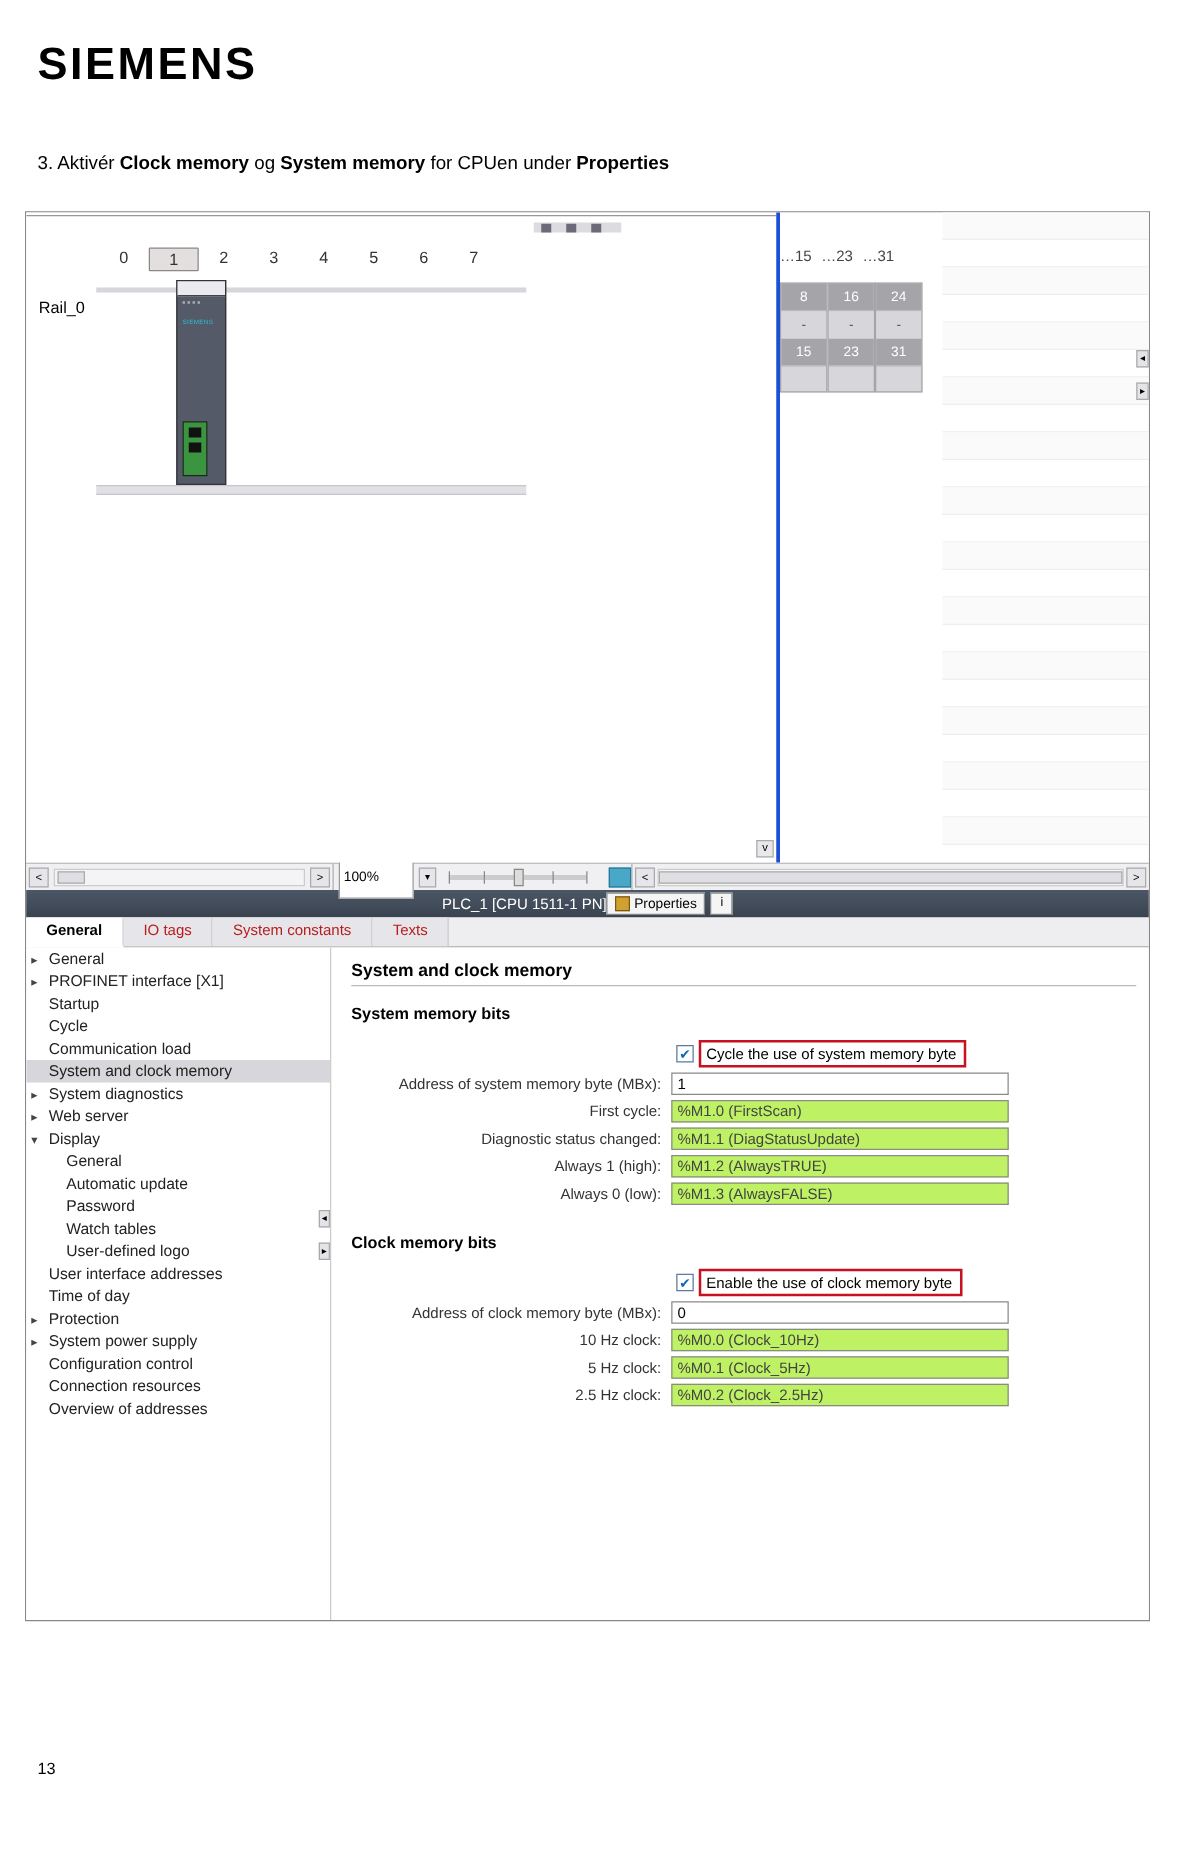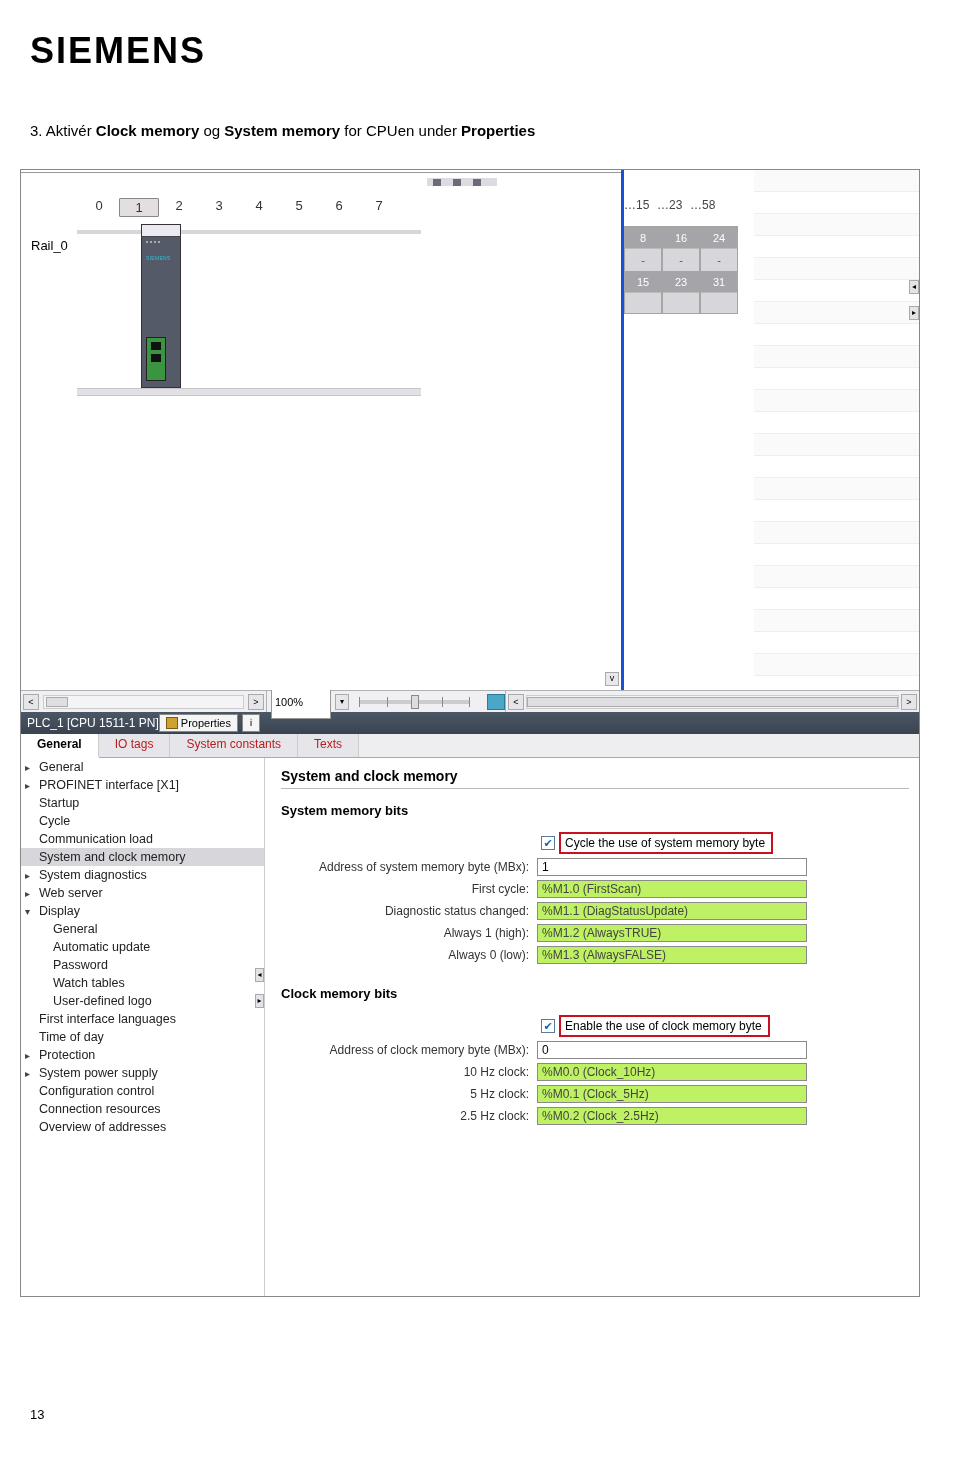--- a/index.html
+++ b/index.html
@@ -66,21 +66,21 @@
   .zoom-slider { width:110px; height:4px; background:#ccc; margin:0 10px; position:relative;}
   .zoom-slider .tick { position:absolute; top:-3px; width:1px; height:10px; background:#888;}
   .zoom-slider .knob { position:absolute; top:-5px; left:52px; width:8px; height:14px; background:#ddd; border:1px solid #888;}
   .zoom-restore { width:18px; height:16px; background:#49a7c7; border:1px solid #2a7a97; margin-left:8px;}
   .zoom-right-scroll { flex:1; display:flex; align-items:center; border-left:1px solid #b0b0b5; height:100%; padding:0 2px;}
   .zoom-right-scroll .btn { width:16px; height:16px; background:#e6e6ea; border:1px solid #aaa; text-align:center; font-size:9px; line-height:14px;}
   .zoom-right-scroll .track { flex:1; height:14px; background:#f4f4f7; border:1px solid #ccc; margin:0 2px; position:relative;}
   .zoom-right-scroll .thumb { position:absolute; left:0; top:1px; right:0; height:10px; background:#dedee3; border:1px solid #aaa;}
   
   
-  .inspector-title { height: 22px; background: linear-gradient(#4b5766,#3a4350); color:#fff; display:flex; align-items:center; padding:0 6px; font-size:12px; justify-content:flex-start;}
+  .inspector-title { height: 22px; background: linear-gradient(#4b5766,#3a4350); color:#fff; display:flex; align-items:center; padding:0 6px; font-size:12px; justify-content:center;}
   .inspector-title .right { display:flex; align-items:center; gap:4px; }
   .inspector-title .right .tab { background:#f5f5f5; color:#000; height:18px; padding:1px 6px; border:1px solid #888; display:flex; align-items:center; gap:3px; font-size:11px;}
   .inspector-title .right .tab .ico { width:12px; height:12px; background:#d0a030; border:1px solid #7a5a10;}
   .inspector-title .right .btn { width:18px; height:18px; background:#f5f5f5; border:1px solid #888; font-size:10px; text-align:center; line-height:16px; color:#000;}
   
   
   .tabs { display:flex; background:#eeeef1; height:24px; border-bottom:1px solid #aaa;}
   .tabs .tab { padding:3px 16px; font-size:12px; color:#b91c1c; border-right:1px solid #ccc; background:#e6e6ea;}
   .tabs .tab.active { background:#fff; color:#000; font-weight:bold; border-bottom:2px solid #fff; margin-bottom:-1px;}
   
@@ -156,21 +156,21 @@
               <div class="port"></div>
             </div>
         </div>
         <div class="rack-vscroll-end">v</div>
       </div>
 
       <div class="rack-side">
         <div class="slot-side">
           <div>…15</div>
           <div>…23</div>
-          <div>…58</div>
+          <div>…31</div>
         </div>
         <div class="side-panel-box">
           <div class="row">8</div>
           <div class="rowl">-</div>
           <div class="row">15</div>
         </div>
         <div class="side-panel-box side-col2">
           <div class="row">16</div>
           <div class="rowl">-</div>
           <div class="row">23</div>
@@ -266,21 +266,21 @@
             <li><span>Communication load</span></li>
             <li class="selected"><span>System and clock memory</span></li>
             <li><span class="arrow">▸</span><span>System diagnostics</span></li>
             <li><span class="arrow">▸</span><span>Web server</span></li>
             <li><span class="arrow-down">▾</span><span>Display</span></li>
             <li class="lvl2"><span>General</span></li>
             <li class="lvl2"><span>Automatic update</span></li>
             <li class="lvl2"><span>Password</span></li>
             <li class="lvl2"><span>Watch tables</span></li>
             <li class="lvl2"><span>User-defined logo</span></li>
-            <li><span>First interface languages</span></li>
+            <li><span>User interface addresses</span></li>
             <li><span>Time of day</span></li>
             <li><span class="arrow">▸</span><span>Protection</span></li>
             <li><span class="arrow">▸</span><span>System power supply</span></li>
             <li><span>Configuration control</span></li>
             <li><span>Connection resources</span></li>
             <li><span>Overview of addresses</span></li>
           </ul>
         <div class="tree-collapse">◂</div>
         <div class="tree-expand">▸</div>
       </div>

